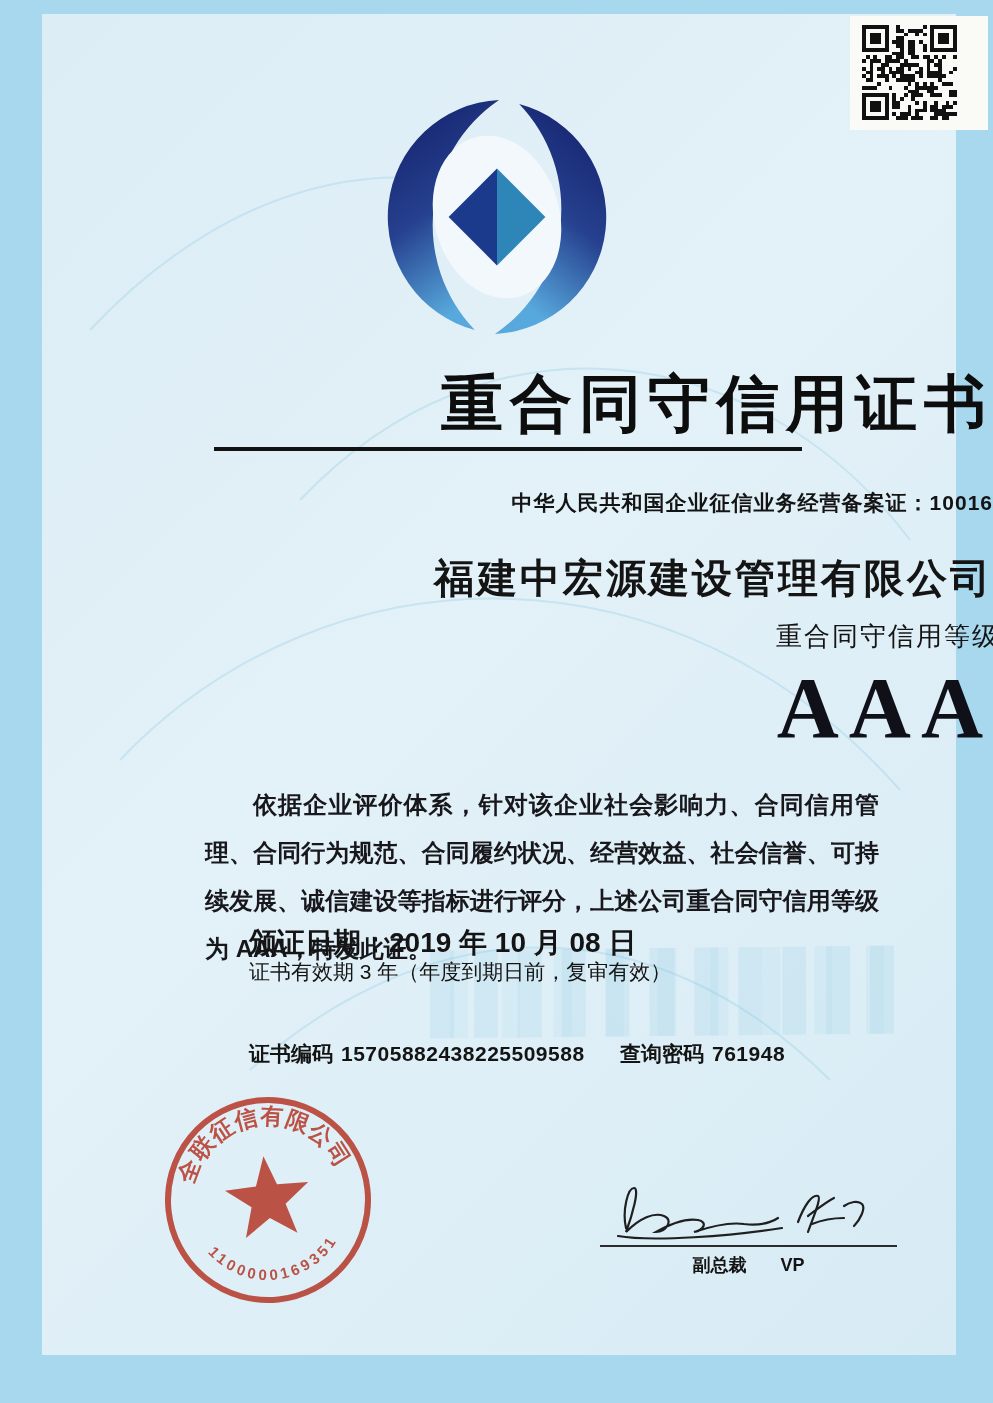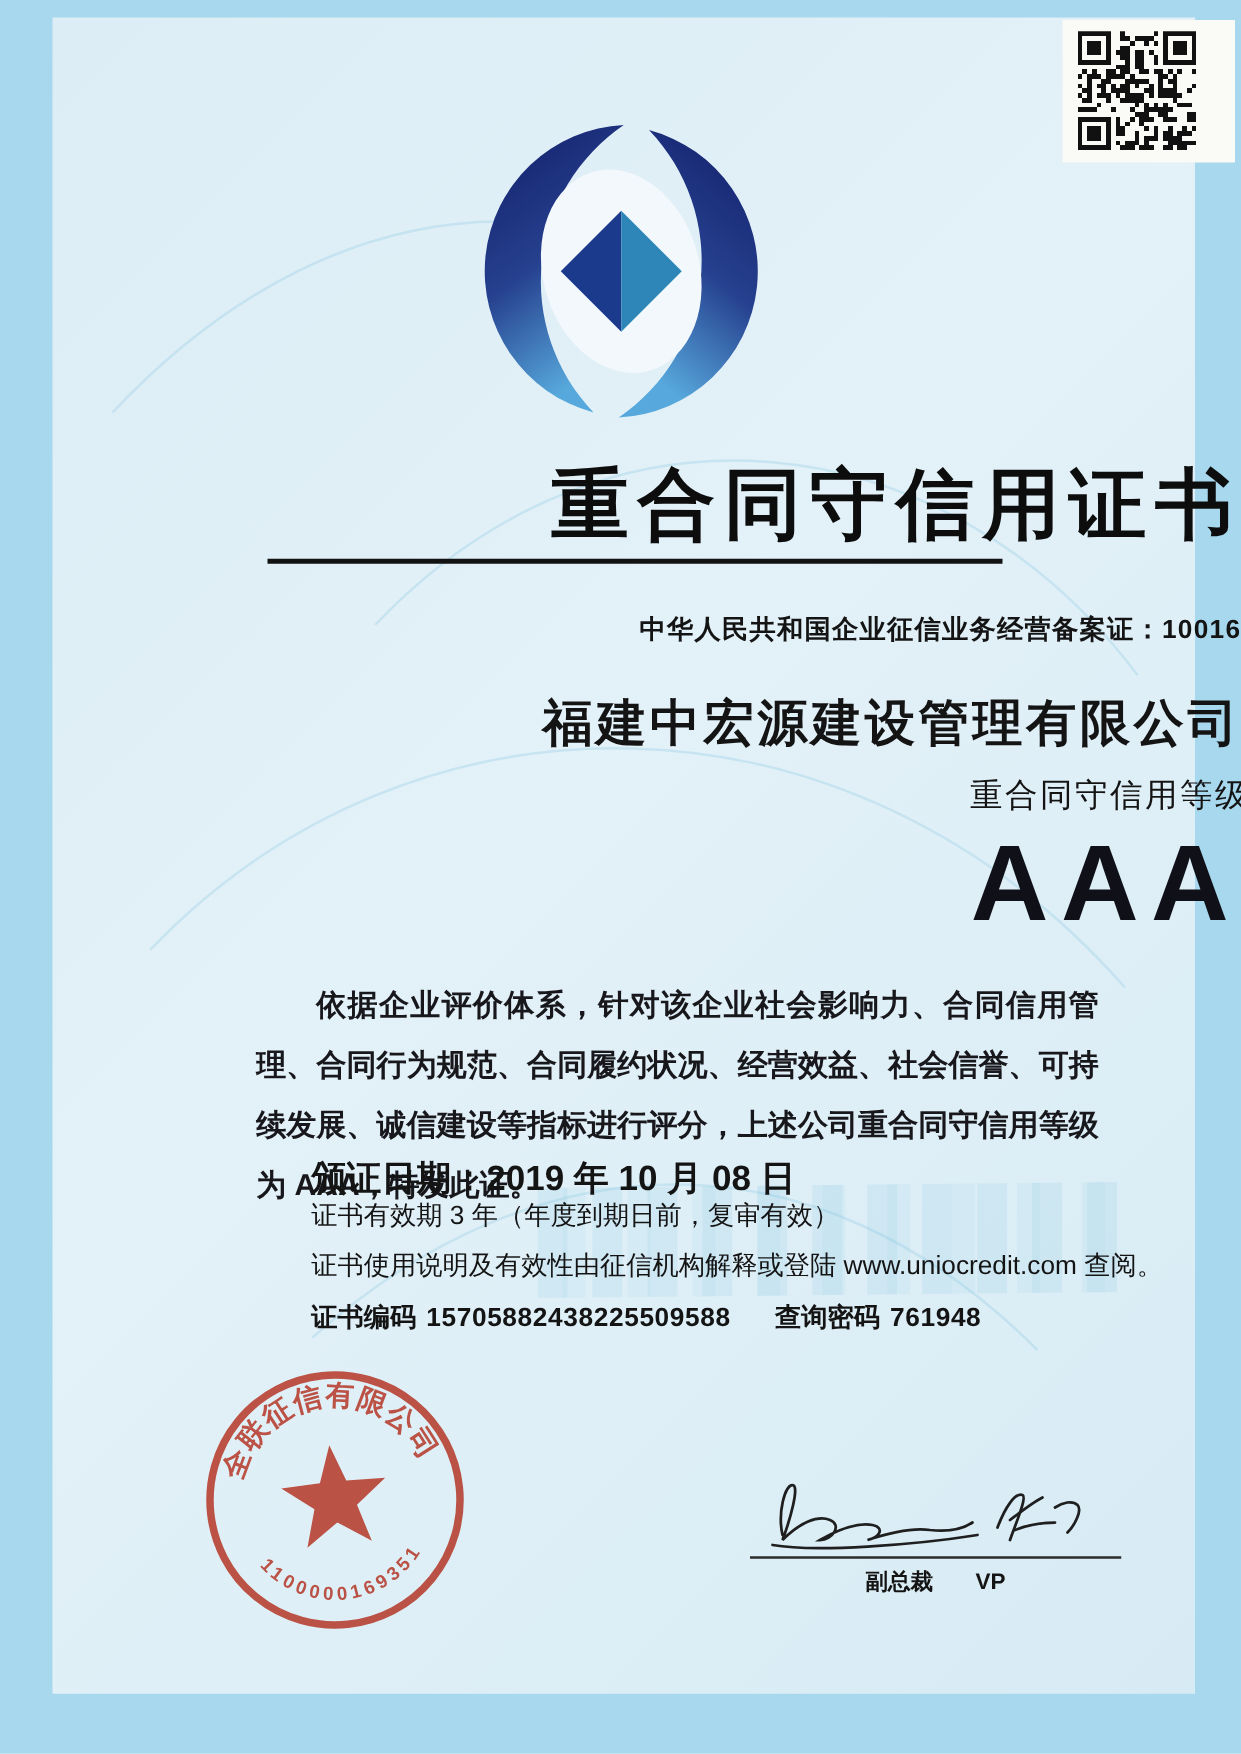--- a/index.html
+++ b/index.html
@@ -19,21 +19,21 @@
   .qr-box{position:absolute;left:850px;top:16px;width:138px;height:114px;background:#fafaf7;}
   .qr-box svg{position:absolute;left:12px;top:9px;width:95px;height:95px;}
   .logo{position:absolute;left:376px;top:96px;width:242px;height:242px;}
   .title{position:absolute;top:362px;font-size:62px;font-weight:900;letter-spacing:7px;color:#0d0d0d;}
   .rule{position:absolute;top:447px;left:214px;width:588px;height:4px;background:#121212;}
   .filing{position:absolute;top:461px;font-size:21px;font-weight:bold;letter-spacing:1px;margin-top:28px;}
   .certify-label{position:absolute;top:514px;font-size:20px;font-weight:bold;letter-spacing:16px;text-indent:16px;}
   .company{position:absolute;top:551px;font-size:40px;font-weight:bold;letter-spacing:3px;}
   .grade-intro{position:absolute;top:619px;font-size:26px;font-weight:normal;letter-spacing:2px;padding-left:35px;}
   .grade{position:absolute;top:658px;font-size:86px;font-weight:bold;letter-spacing:10px;
-         font-family:Liberation Sans, sans-serif;color:#101018;}
+         font-family:Liberation Serif, serif;color:#101018;}
   .para{position:absolute;top:781px;left:205px;width:674px;font-size:24px;line-height:48px;
         text-align:justify;text-indent:2em;font-weight:600;color:#17171c;}
   .issue{position:absolute;left:249px;top:924px;font-size:28px;font-weight:700;}
   .valid{position:absolute;left:249px;top:958px;font-size:21px;font-weight:500;}
   .usage{position:absolute;left:249px;top:998px;font-size:21px;font-weight:500;}
   .certno{position:absolute;left:249px;top:1040px;font-size:21px;font-weight:600;}
   .query{position:absolute;left:620px;top:1040px;font-size:21px;font-weight:600;}
   .certno .num,.query .num{margin-left:8px;letter-spacing:.5px;}
   .agency{position:absolute;left:110px;top:1219px;font-size:27px;font-weight:600;letter-spacing:2px;color:#111;}
   .sig{position:absolute;left:612px;top:1176px;width:264px;height:72px;}
@@ -303,21 +303,20 @@
   <div class="rule"></div>
   <div class="filing centered">中华人民共和国企业征信业务经营备案证：10016</div>
   <div class="company centered">福建中宏源建设管理有限公司</div>
   <div class="grade-intro centered">重合同守信用等级为</div>
   <div class="grade centered">AAA</div>
 
   <div class="para">依据企业评价体系，针对该企业社会影响力、合同信用管理、合同行为规范、合同履约状况、经营效益、社会信誉、可持续发展、诚信建设等指标进行评分，上述公司重合同守信用等级为 AAA，特发此证。</div>
 
   <div class="issue">颁证日期：2019 年 10 月 08 日</div>
   <div class="valid">证书有效期 3 年（年度到期日前，复审有效）</div>
-  <div class="usage">证书使用说明及有效性由征信机构解释或登陆 www.uniocredit.com 查阅。</div>
 
   <div class="certno">
     <span>证书编码</span><span class="num">15705882438225509588</span>
   </div>
   <div class="query">
     <span>查询密码</span><span class="num">761948</span>
   </div>
 
 
   <svg class="sig" viewBox="0 0 264 72">

